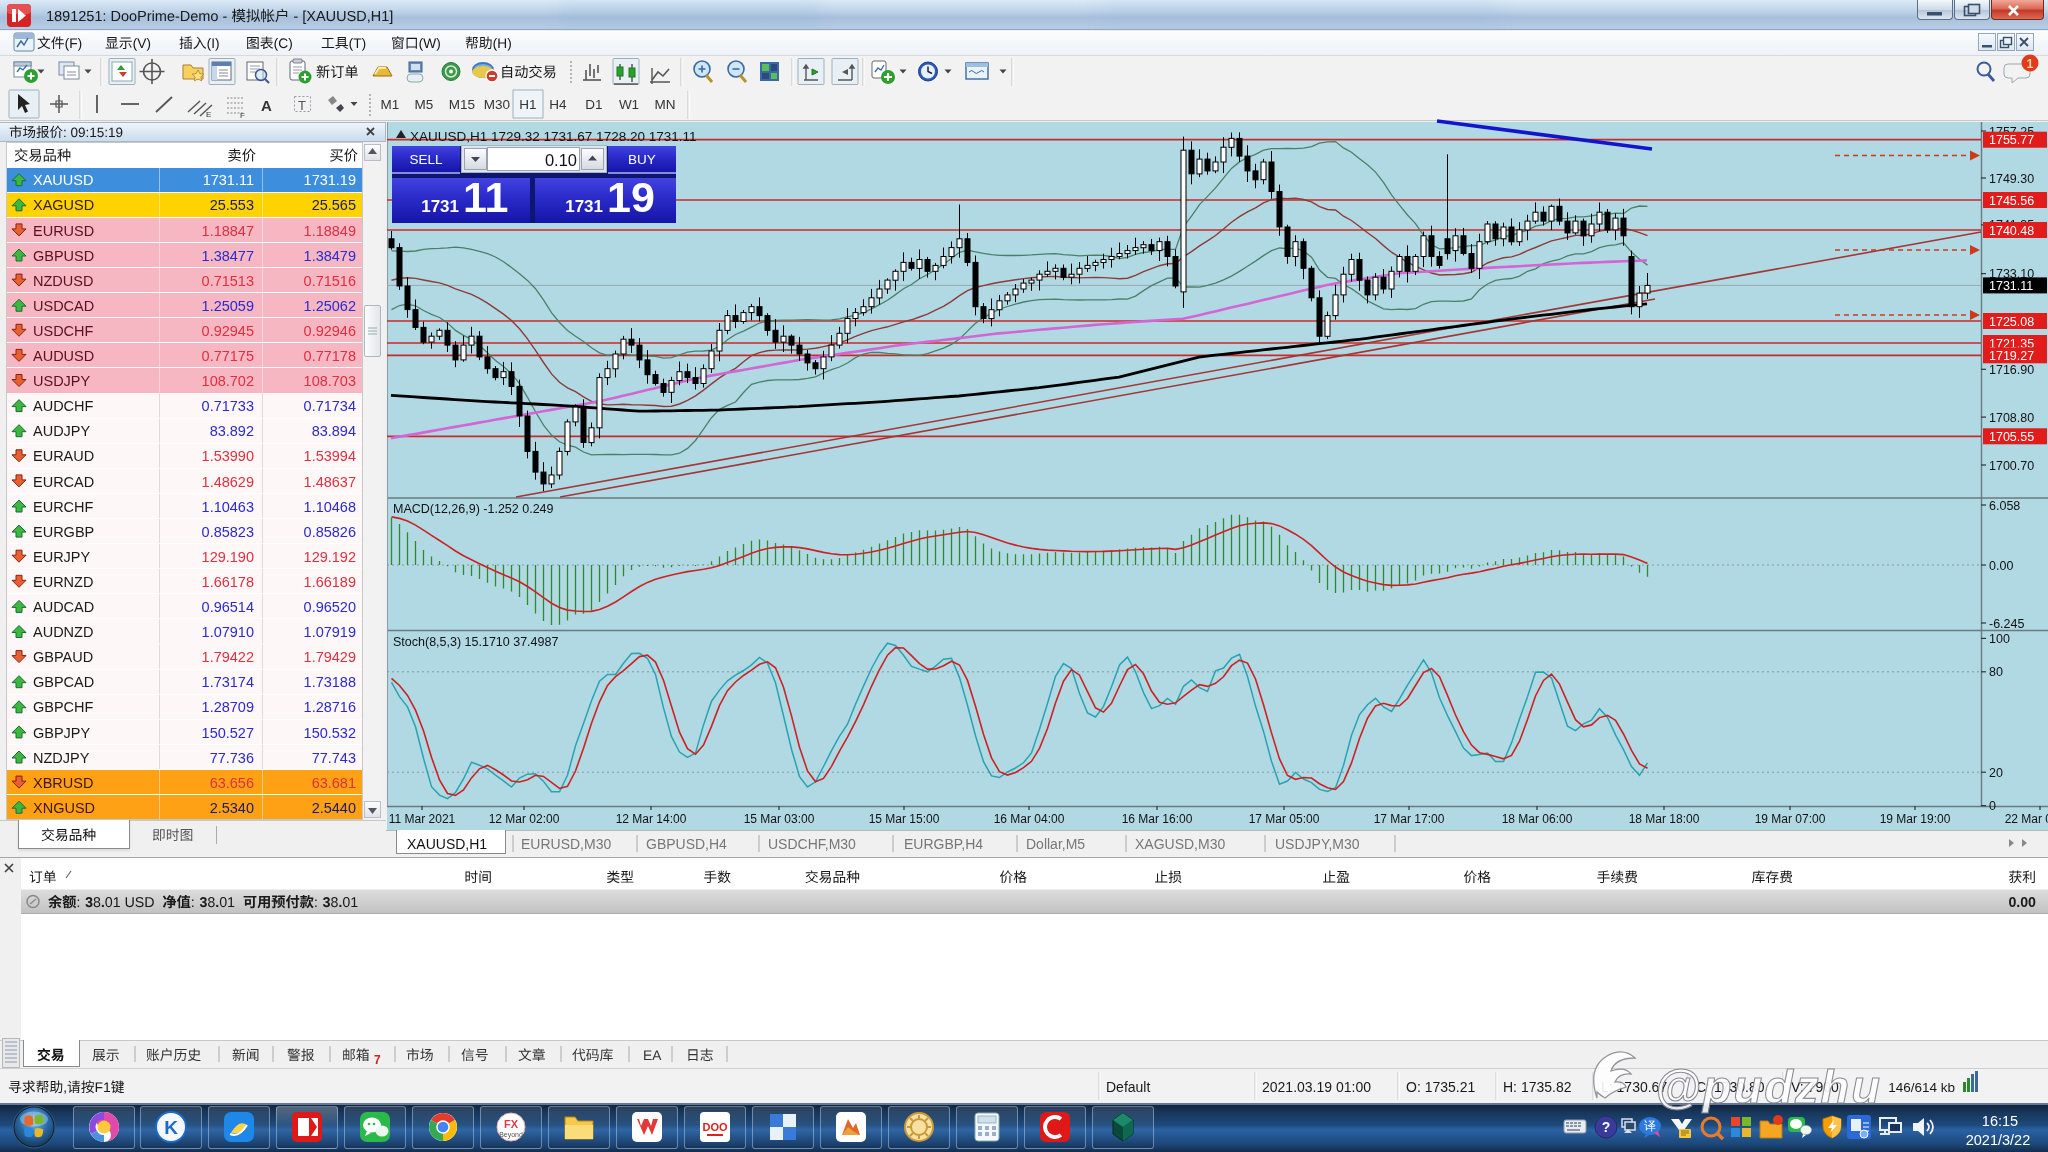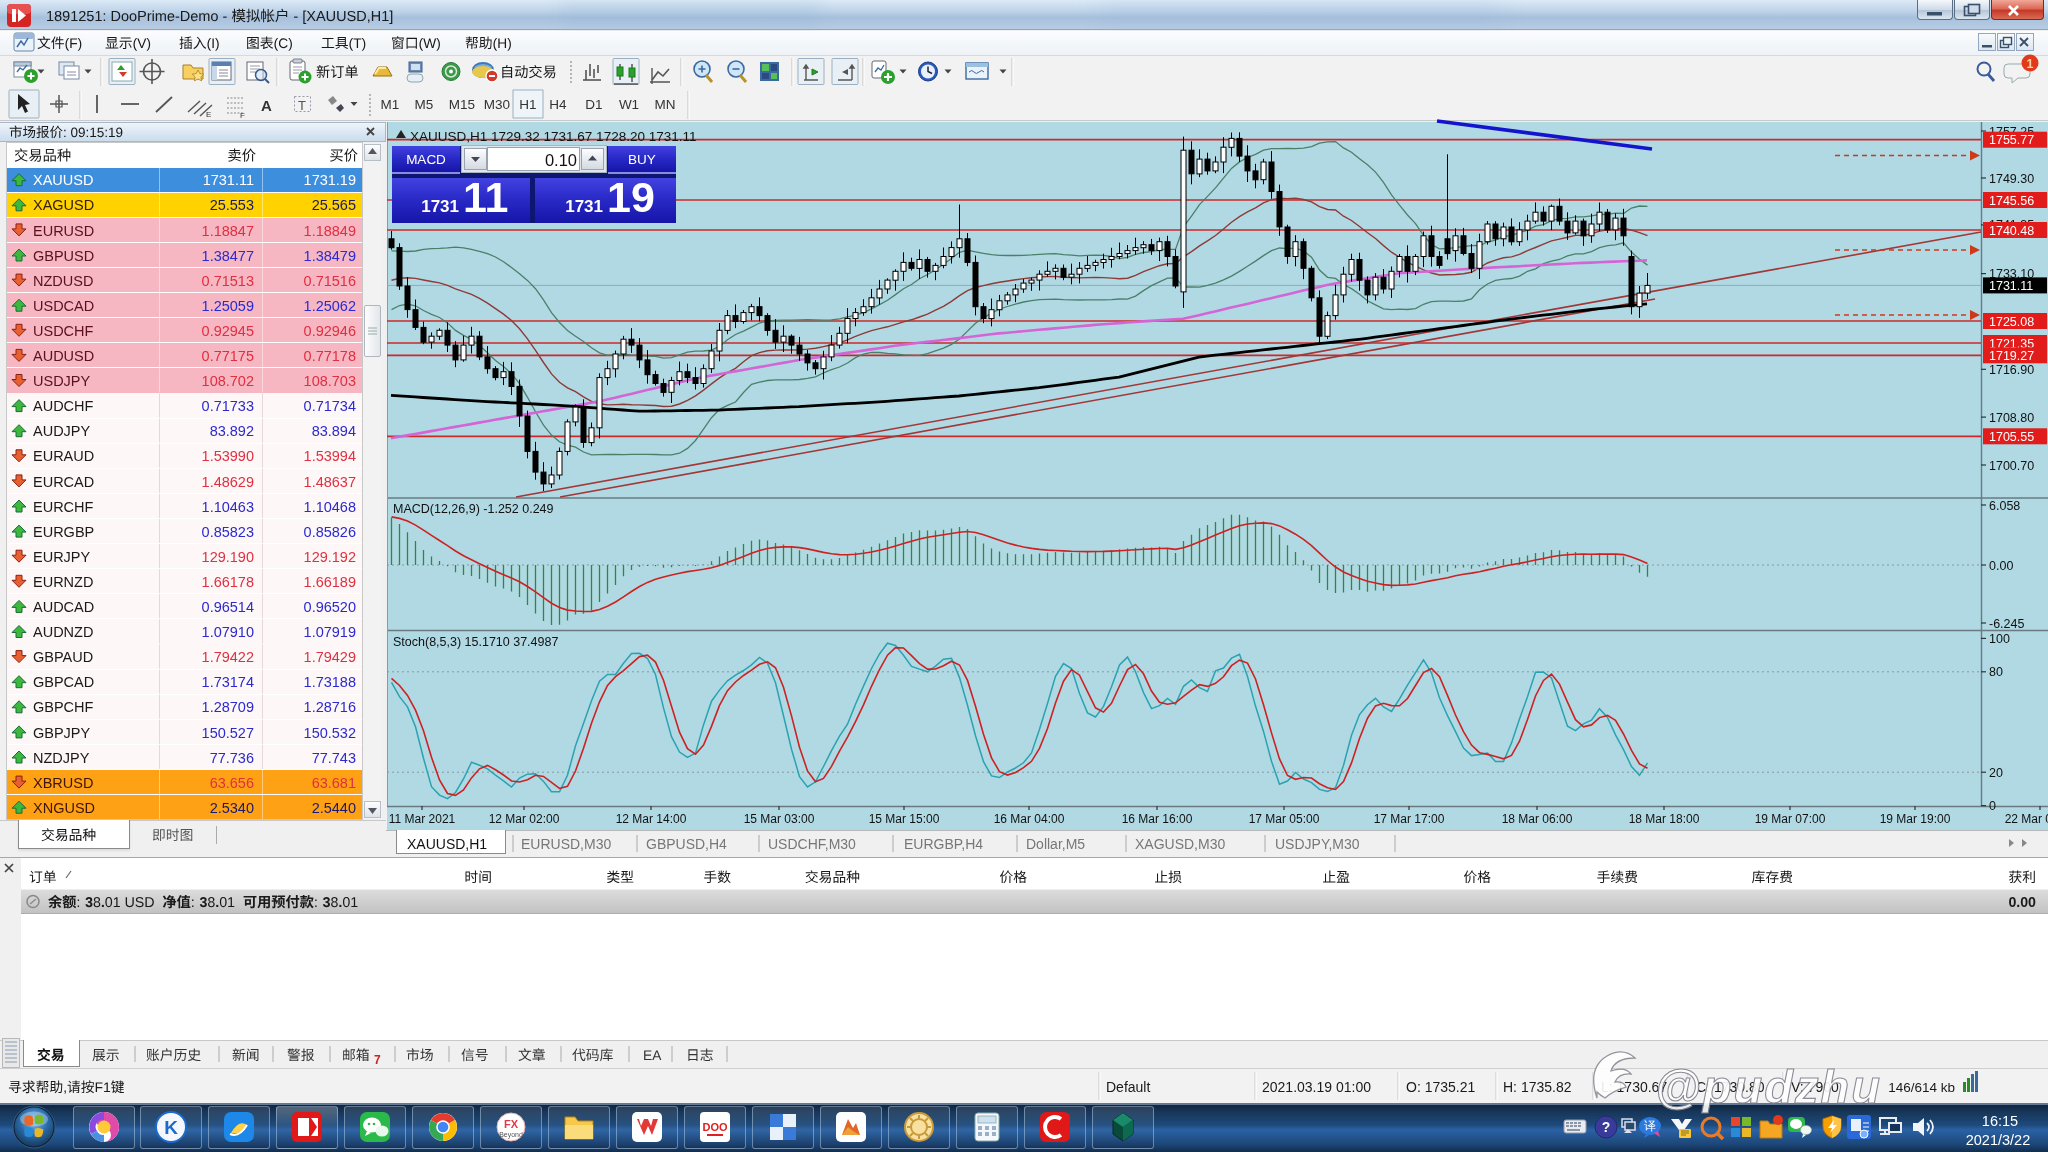--- a/index.html
+++ b/index.html
@@ -320,21 +320,21 @@
     <line x1="1915.0" y1="806.0" x2="1915.0" y2="810.0" stroke="#333" stroke-width="1.2"></line>
     <text x="1915.0" y="823.0" font-size="12" fill="#111" text-anchor="middle" font-family="Liberation Sans, sans-serif">19 Mar 19:00</text>
     <line x1="2040.0" y1="806.0" x2="2040.0" y2="810.0" stroke="#333" stroke-width="1.2"></line>
     <text x="2040.0" y="823.0" font-size="12" fill="#111" text-anchor="middle" font-family="Liberation Sans, sans-serif">22 Mar 08:00</text>
     <path d="M396 138l5 -8l5 8z" fill="#222"></path>
     <text x="410" y="141" font-size="13.5" fill="#111" font-family="Liberation Sans, sans-serif">XAUUSD,H1   1729.32 1731.67 1728.20 1731.11</text>
     <text x="393" y="513" font-size="12.5" fill="#111" font-family="Liberation Sans, sans-serif">MACD(12,26,9) -1.252 0.249</text>
     <text x="393" y="646" font-size="12.5" fill="#111" font-family="Liberation Sans, sans-serif">Stoch(8,5,3) 15.1710 37.4987</text>
   </svg>
 <div style="position:absolute;left:392px;top:146px;width:284px;height:77px;background:#0d1670;"></div>
-<div style="position:absolute;left:392px;top:146px;width:68px;height:28px;background:linear-gradient(180deg,#4242e0 0%,#2a2ac8 45%,#1515a8 100%);color:#fff;font-size:13.5px;text-align:center;line-height:27px;border-bottom:2px solid #8a8ae0;box-sizing:border-box;">MACD</div>
+<div style="position:absolute;left:392px;top:146px;width:68px;height:28px;background:linear-gradient(180deg,#4242e0 0%,#2a2ac8 45%,#1515a8 100%);color:#fff;font-size:13.5px;text-align:center;line-height:27px;border-bottom:2px solid #8a8ae0;box-sizing:border-box;">SELL</div>
 <div style="position:absolute;left:608px;top:146px;width:68px;height:28px;background:linear-gradient(180deg,#4242e0 0%,#2a2ac8 45%,#1515a8 100%);color:#fff;font-size:13.5px;text-align:center;line-height:27px;border-bottom:2px solid #8a8ae0;box-sizing:border-box;">BUY</div>
 <div style="position:absolute;left:461px;top:145px;width:146px;height:28px;background:#dfe5ec;border:1px solid #aab4c0;"></div>
 <div style="position:absolute;left:464px;top:148px;width:23px;height:22px;background:linear-gradient(180deg,#fcfdfe,#d5dae2);border:1px solid #98a2b0;"></div>
 <div style="position:absolute;left:487px;top:147px;width:93px;height:24px;background:#fff;border:1px solid #98a2b0;"></div>
 <div style="position:absolute;left:581px;top:148px;width:23px;height:22px;background:linear-gradient(180deg,#fcfdfe,#d5dae2);border:1px solid #98a2b0;"></div>
 <div style="position:absolute;left:392px;top:178px;width:138px;height:45px;background:linear-gradient(180deg,#4242e0 0%,#2a2ac8 45%,#1515a8 100%);"></div>
 <div style="position:absolute;left:535px;top:178px;width:141px;height:45px;background:linear-gradient(180deg,#4242e0 0%,#2a2ac8 45%,#1515a8 100%);"></div>
 <div style="position:absolute;left:386px;top:830px;width:1662px;height:27px;background:#f0f0f0;border-top:1px solid #b8b8b8;"></div>
 <div style="position:absolute;left:396px;top:830px;width:110px;height:24px;background:#fff;border:1px solid #8a8a8a;border-top:none;"></div>
 <div style="position:absolute;left:0;top:857px;width:2048px;height:183px;background:#fff;border-top:1px solid #a8a8a8;"></div>

